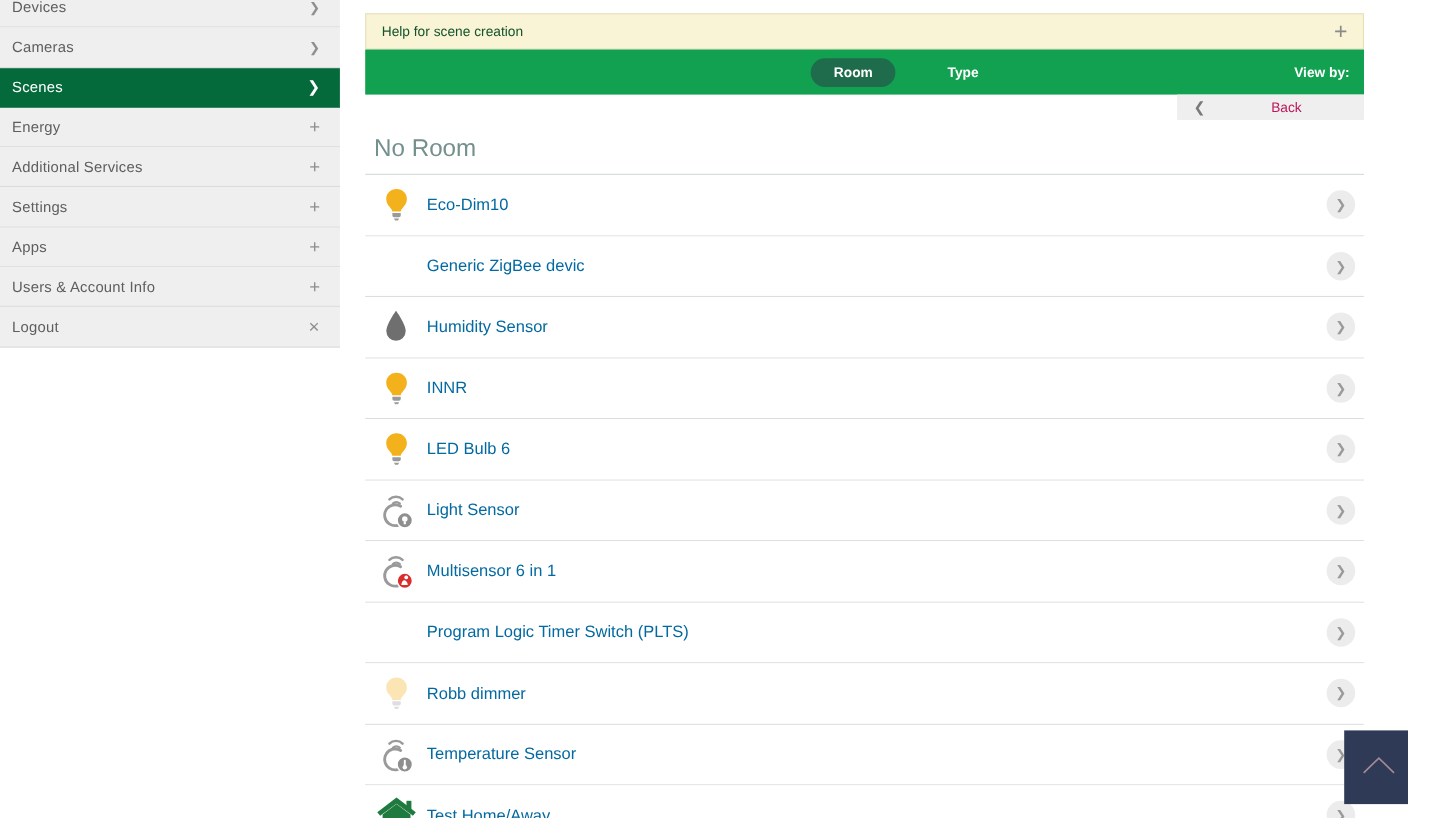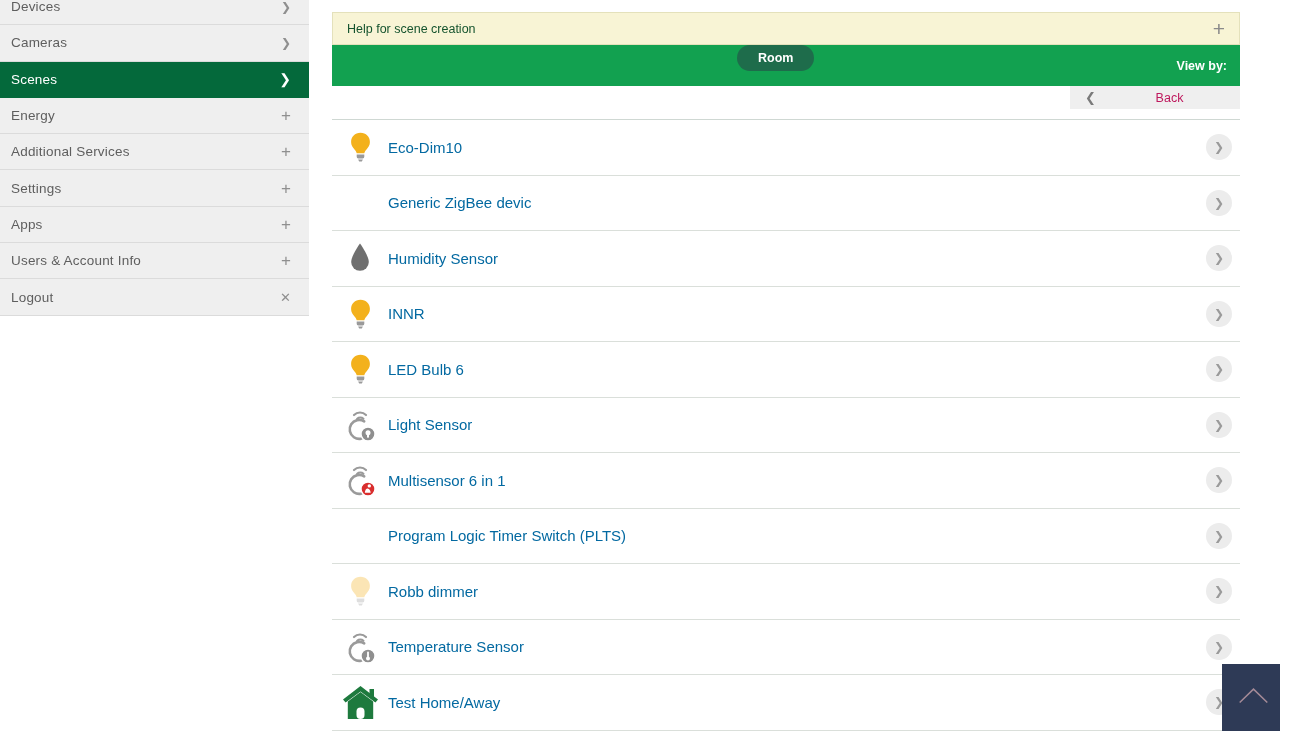--- a/index.html
+++ b/index.html
@@ -32,21 +32,21 @@
   .main{position:absolute;left:332px;top:0;width:908px;}
 
   .help-bar{margin-top:12px;height:33px;background:var(--help-yellow);
     border:1px solid #E4E1BB;display:flex;align-items:center;padding:0 14px;}
   .help-label{font-size:12.5px;color:#14532d;}
   .help-plus{margin-left:auto;color:#8a8a8a;font-size:21px;font-weight:300;line-height:1;cursor:pointer;}
 
   .view-bar{position:relative;height:41px;background:var(--accent-green);
     display:flex;align-items:center;padding:0 13px;justify-content:flex-end;}
   .view-label{color:#fff;font-size:12.5px;font-weight:bold;}
-  .view-options{position:absolute;left:405px;top:0;height:41px;display:flex;align-items:center;gap:26px;flex-direction:column;}
+  .view-options{position:absolute;left:405px;top:0;height:41px;display:flex;align-items:center;gap:26px;}
   .view-opt{color:#fff;font-size:12.5px;font-weight:bold;padding:6px 21px;border-radius:15px;cursor:pointer;}
   .view-opt.selected{background:var(--pill-green);}
 
   .back-row{display:flex;justify-content:flex-end;}
   .back-btn{position:relative;width:170px;height:23px;background:#EFEFEF;
     display:flex;align-items:center;justify-content:center;cursor:pointer;}
   .back-chevron{position:absolute;left:15px;color:#7a7a7a;font-size:13px;font-weight:bold;}
   .back-label{font-size:12.5px;font-weight:normal;color:#be185d;margin-left:29px;}
 
   .section-title{margin:13px 0 0 8px;font-size:22px;font-weight:400;color:#73908C;}
@@ -125,20 +125,21 @@
         </div>
     </div>
 
     <div class="back-row">
       <div class="back-btn">
         <span class="back-chevron">❮</span>
         <span class="back-label">Back</span>
       </div>
     </div>
 
+    <h1 class="section-title">No Room</h1>
     <div class="section-rule"></div>
 
     <div>
         <div class="device-row">
           <div class="row-icon">
             <svg width="23" height="30" viewBox="0 0 22 30">
     <path d="M11 .8 C5.4 .8 1.6 4.8 1.6 9.9 c0 3.1 1.5 5.2 3 7 1.2 1.4 2.3 2.6 2.6 4.4 h7.6 c.3 -1.8 1.4 -3 2.6 -4.4 1.5 -1.8 3 -3.9 3 -7 C20.4 4.8 16.6 .8 11 .8 z" fill="#F3B11C"></path>
     <path d="M7.2 22.6 h7.6 v2.2 a1.6 1.6 0 0 1 -1.6 1.6 h-4.4 a1.6 1.6 0 0 1 -1.6 -1.6 z" fill="#9A9A9A"></path>
     <path d="M8.6 27.6 h4.8 l-1.1 1.9 h-2.6 z" fill="#9A9A9A"></path>
   </svg>

